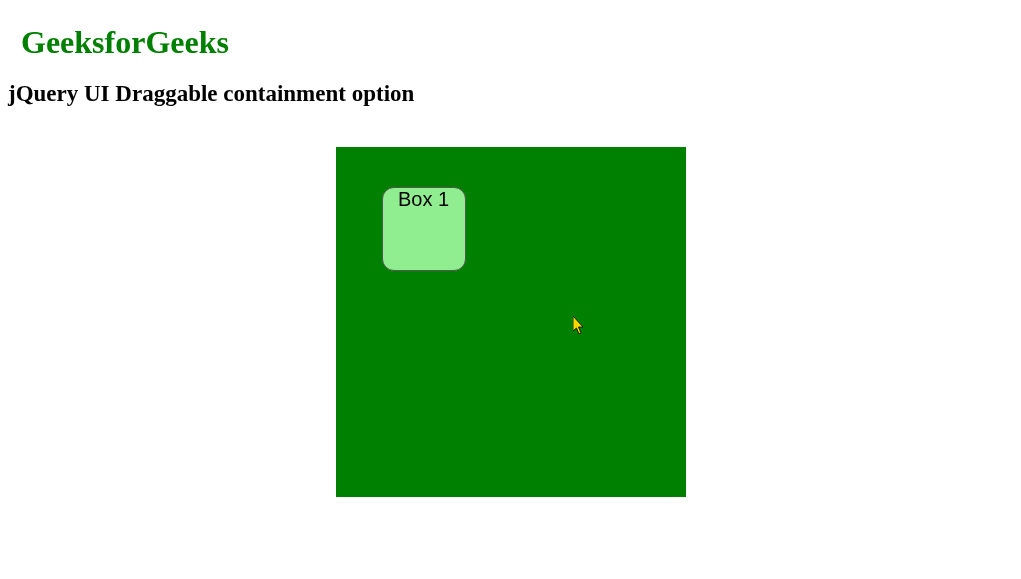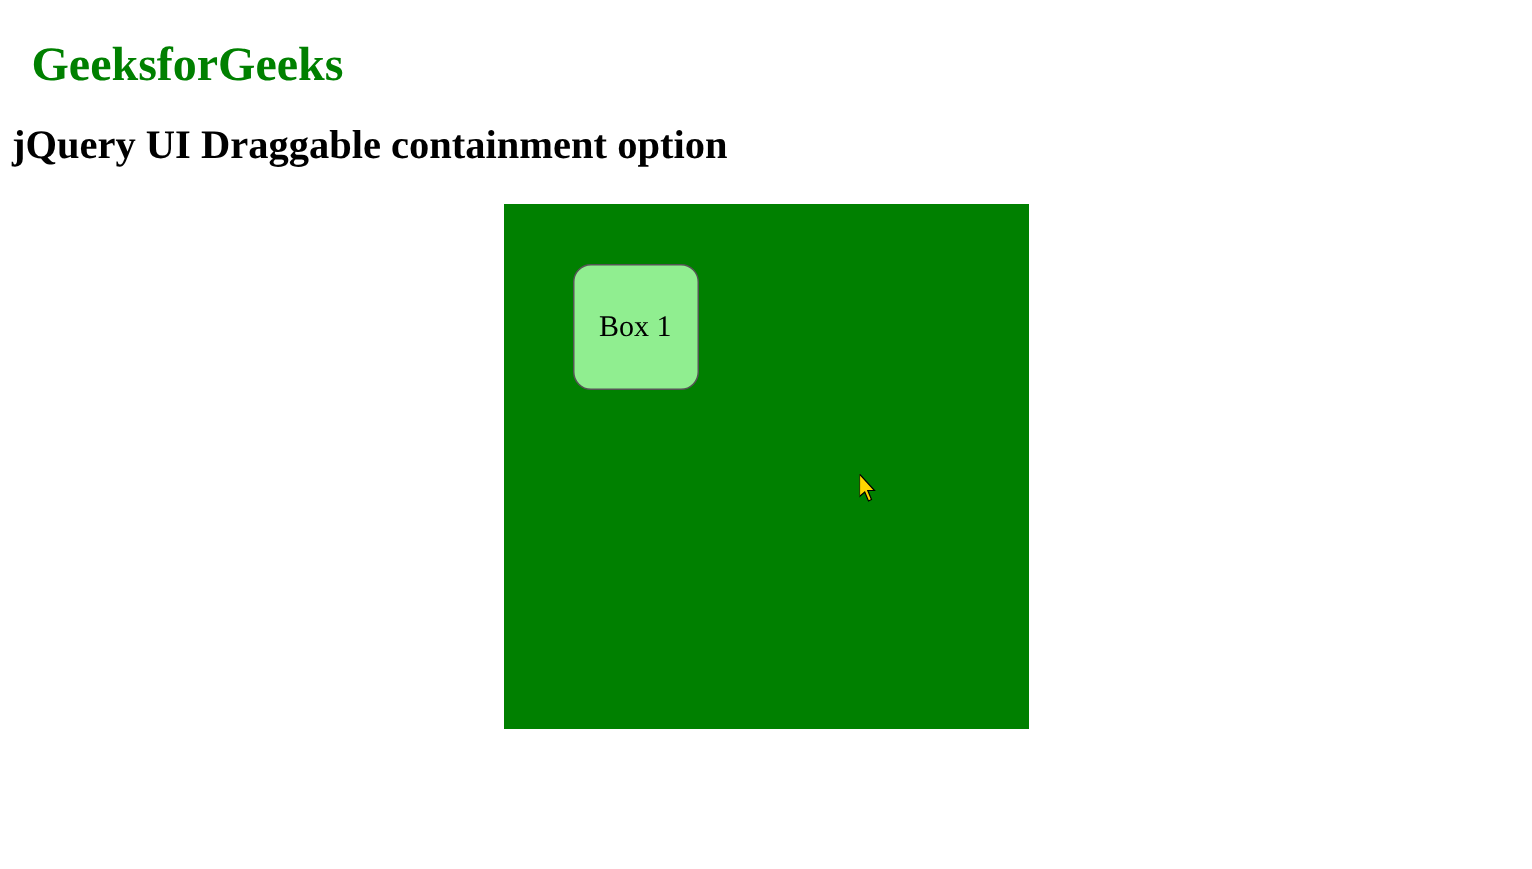--- a/index.html
+++ b/index.html
@@ -16,42 +16,41 @@
       position: relative;
     }
     .page-title {
       color: green;
       font-size: 32px;
       font-weight: bold;
       margin: 16px 13px;
     }
     .subtitle {
       color: black;
-      font-size: 27px;
+      font-size: 23px;
       font-weight: bold;
-      margin: 20px 0 24px 0;
+      margin: 20px 0 40px 0;
     }
     .container {
       width: 350px;
       height: 350px;
       background: green;
       margin: 0 auto;
       position: relative;
     }
     .box {
       width: 84px;
       height: 84px;
       border: 1px solid #555;
       border-radius: 12px;
       position: absolute;
       display: flex;
-      align-items: center;
       justify-content: center;
       font-size: 20px;
-      font-family: Liberation Serif, serif;
+      font-family: Liberation Sans, sans-serif;
       cursor: move;
     }
     .box1 {
       background: #90ee90;
       left: 46px;
       top: 40px;
     }
     .box2 {
       background: #cccccc;
       left: 46px;

